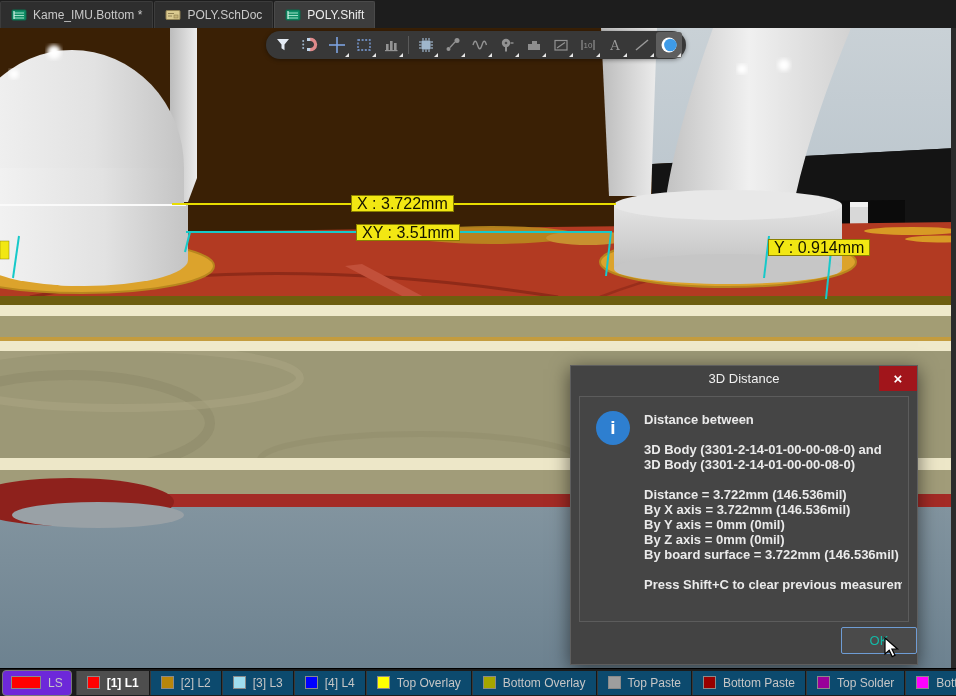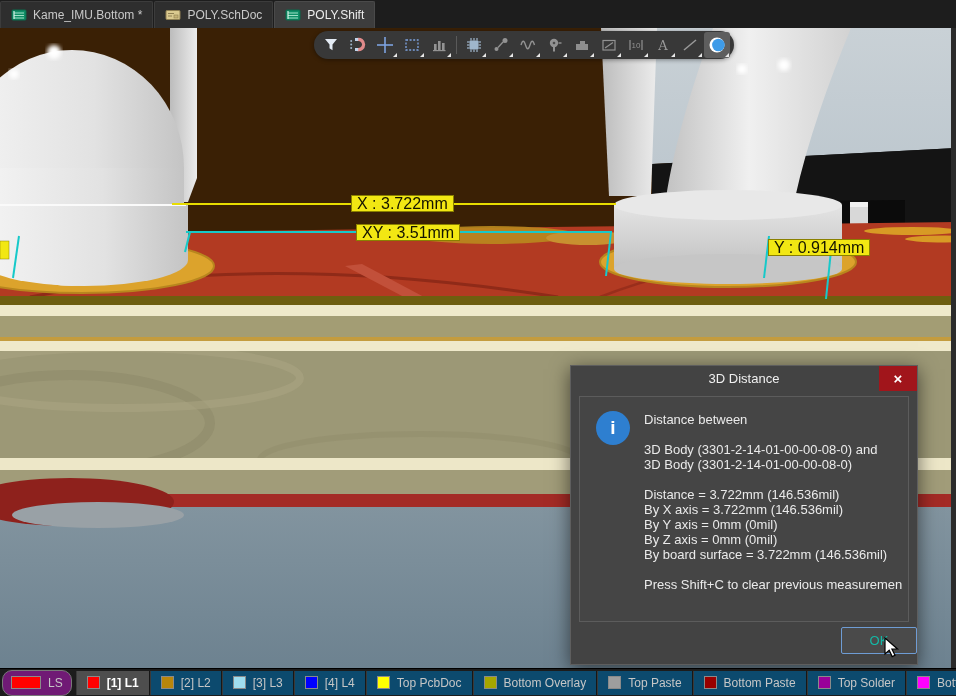--- a/index.html
+++ b/index.html
@@ -13,48 +13,48 @@
   .doc-tab.active{background:#3d3d3d;color:#ededed;border-color:#4a4a4a;}
   .doc-tab svg{display:block;}
   
   .scene{position:absolute;left:0;top:28px;width:956px;height:640px;overflow:hidden;}
   .scene svg.world{position:absolute;left:0;top:0;}
   
   .mlabel{position:absolute;background:#f2e713;color:#141400;border:1px solid #8a8000;
           font-size:16px;line-height:15px;padding:0 5px;white-space:nowrap;z-index:4;}
   
   .toolbar{position:absolute;left:266px;top:3px;height:28px;background:#383838;border-radius:14px;
-           display:flex;align-items:center;padding:0 4px;gap:1px;z-index:5;box-shadow:0 1px 4px rgba(0,0,0,.4);margin-left:48px;}
+           display:flex;align-items:center;padding:0 4px;gap:1px;z-index:5;box-shadow:0 1px 4px rgba(0,0,0,.4);}
   .tb-btn{position:relative;width:26px;height:26px;display:flex;align-items:center;justify-content:center;border-radius:3px;}
   .tb-btn.active-bg{background:#5e5e5e;}
   .tb-btn.dd::after{content:"";position:absolute;right:1px;bottom:1px;width:0;height:0;
            border-left:4px solid transparent;border-bottom:4px solid #e8e8e8;}
   .tb-div{width:1px;height:18px;background:#5a5a5a;margin:0 3px;}
   
   .dialog{position:absolute;left:570px;top:337px;width:348px;height:300px;background:#434343;
           border:1px solid #5e5e5e;box-shadow:0 4px 18px rgba(0,0,0,.55);z-index:10;box-sizing:border-box;}
   .dlg-title{position:absolute;left:0;top:0;right:0;height:25px;display:flex;align-items:center;justify-content:center;
           color:#f0f0f0;font-size:13px;}
   .dlg-close{position:absolute;right:0;top:0;width:38px;height:25px;background:#a1151b;color:#fff;
           display:flex;align-items:center;justify-content:center;font-size:15px;font-weight:bold;cursor:default;}
   .dlg-inner{position:absolute;left:8px;right:8px;top:30px;bottom:42px;border:1px solid #5c5c5c;background:#454545;}
   .dlg-info{position:absolute;left:16px;top:14px;width:34px;height:34px;border-radius:50%;background:#2e7fd0;
           color:#fff;display:flex;align-items:center;justify-content:center;font-size:19px;font-weight:bold;}
   .dlg-text{position:absolute;left:64px;top:15px;right:6px;color:#eaeaea;font-size:13px;}
-  .dlg-line{height:15px;white-space:nowrap;overflow:hidden;}
+  .dlg-line{height:15px;white-space:nowrap;overflow:hidden;font-weight:bold;}
   .dlg-ok{position:absolute;left:270px;bottom:10px;width:74px;height:25px;background:#4a4a4a;
           border:1px solid #6e9cd4;border-radius:2px;color:#14b8a6;font-size:13px;
           display:flex;align-items:center;justify-content:center;cursor:default;}
   
   .layerbar{position:absolute;left:0;top:668px;width:956px;height:28px;background:#1c1c1c;
             display:flex;align-items:center;padding-left:2px;box-sizing:border-box;border-top:1px solid #000;}
   .ltab{height:24px;display:flex;align-items:center;gap:7px;padding:0 10px;background:#0c4a6e;
         border-right:1px solid #171717;border-left:1px solid #3a3a3a;color:#c6c6c6;font-size:12px;white-space:nowrap;cursor:default;}
   .ltab.active{background:#4e4e4e;color:#ffffff;font-weight:bold;}
-  .ltab.ls{background:#701a75;border:1px solid #787878;border-radius:10px;margin-right:4px;padding:0 8px;}
+  .ltab.ls{background:#6d28d9;border:1px solid #787878;border-radius:4px;margin-right:4px;padding:0 8px;}
   .swatch{width:13px;height:13px;border:1px solid #8a8a8a;box-sizing:border-box;}
   .swatch.wide{width:30px;}
   .edge-strip{position:absolute;left:951px;top:28px;width:5px;height:640px;background:#2b2b2b;z-index:6;}
   .cursor{position:absolute;left:884px;top:637px;z-index:30;}
 </style>
 </head>
 <body>
 
 <div class="app">
 
@@ -355,21 +355,21 @@
     <div class="ltab">
       <span class="swatch" style="background-color: rgb(159, 222, 240);"></span>
       <span>[3] L3</span>
     </div>
     <div class="ltab">
       <span class="swatch" style="background-color: rgb(0, 0, 255);"></span>
       <span>[4] L4</span>
     </div>
     <div class="ltab">
       <span class="swatch" style="background-color: rgb(255, 255, 0);"></span>
-      <span>Top PcbDoc</span>
+      <span>Top Overlay</span>
     </div>
     <div class="ltab">
       <span class="swatch" style="background-color: rgb(166, 166, 0);"></span>
       <span>Bottom Overlay</span>
     </div>
     <div class="ltab">
       <span class="swatch" style="background-color: rgb(158, 158, 158);"></span>
       <span>Top Paste</span>
     </div>
     <div class="ltab">

